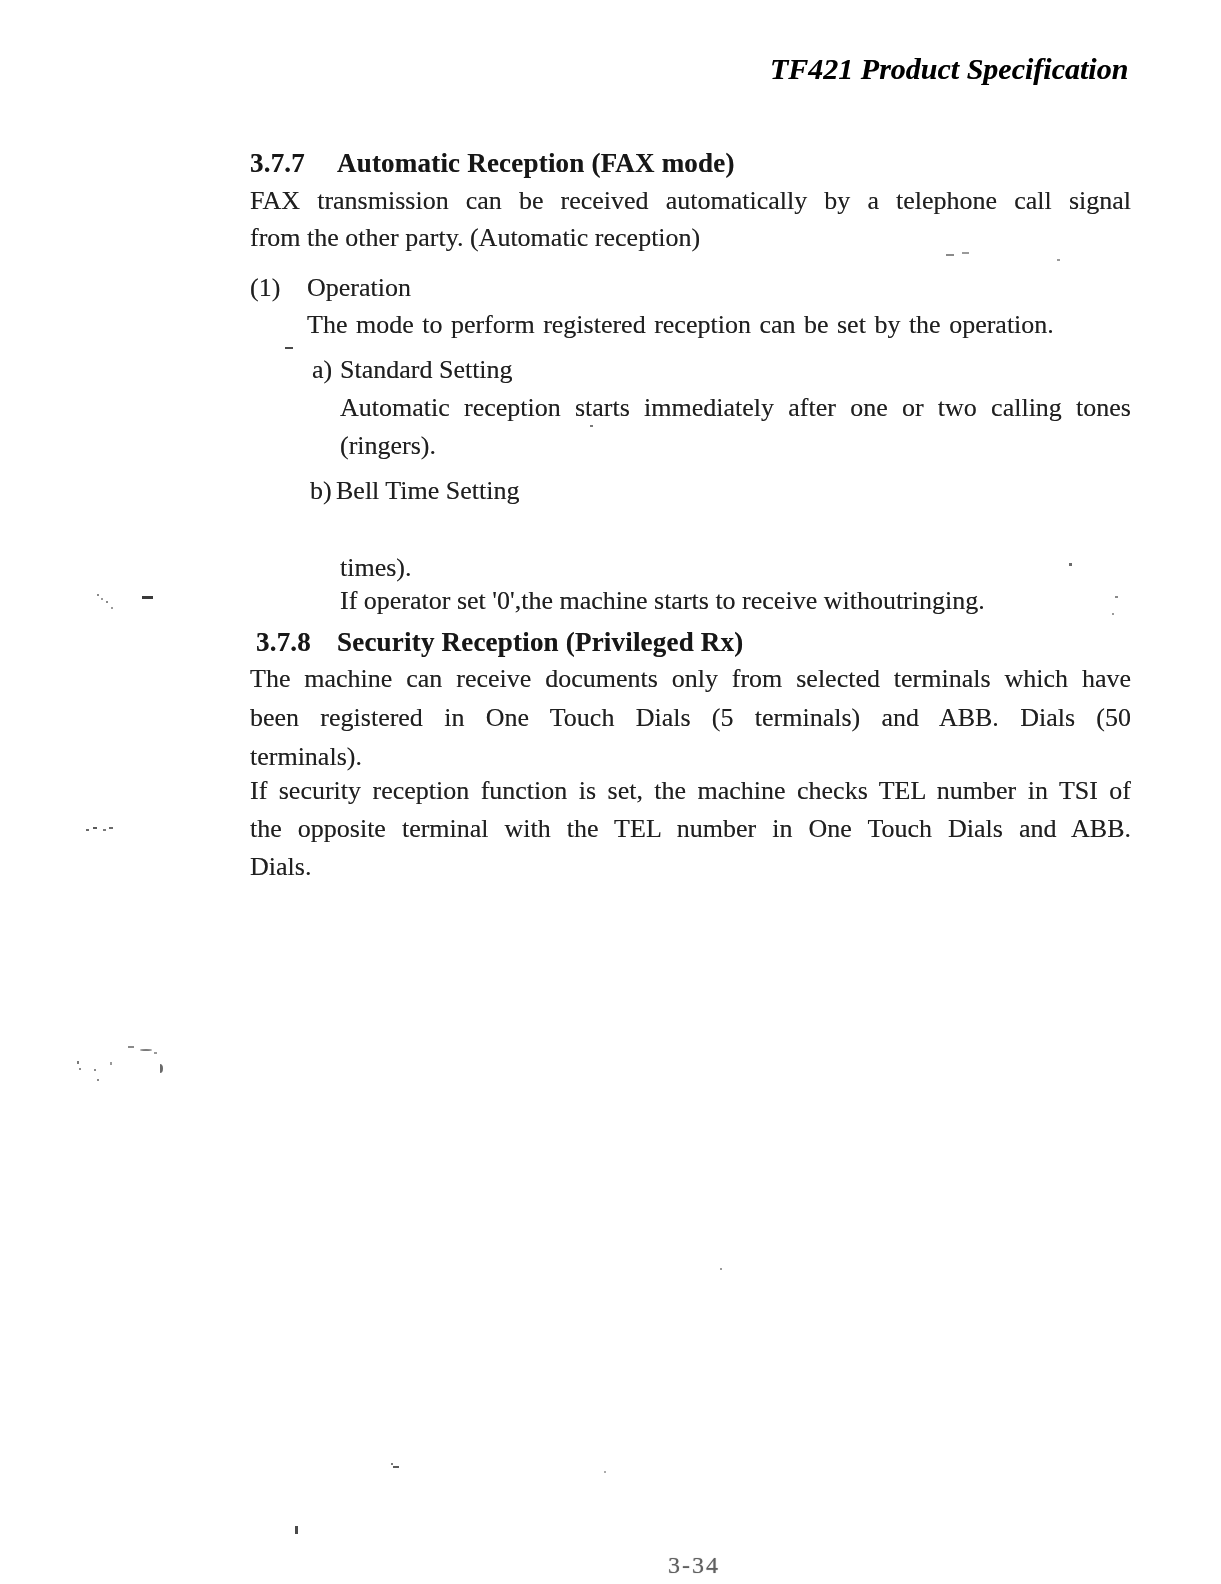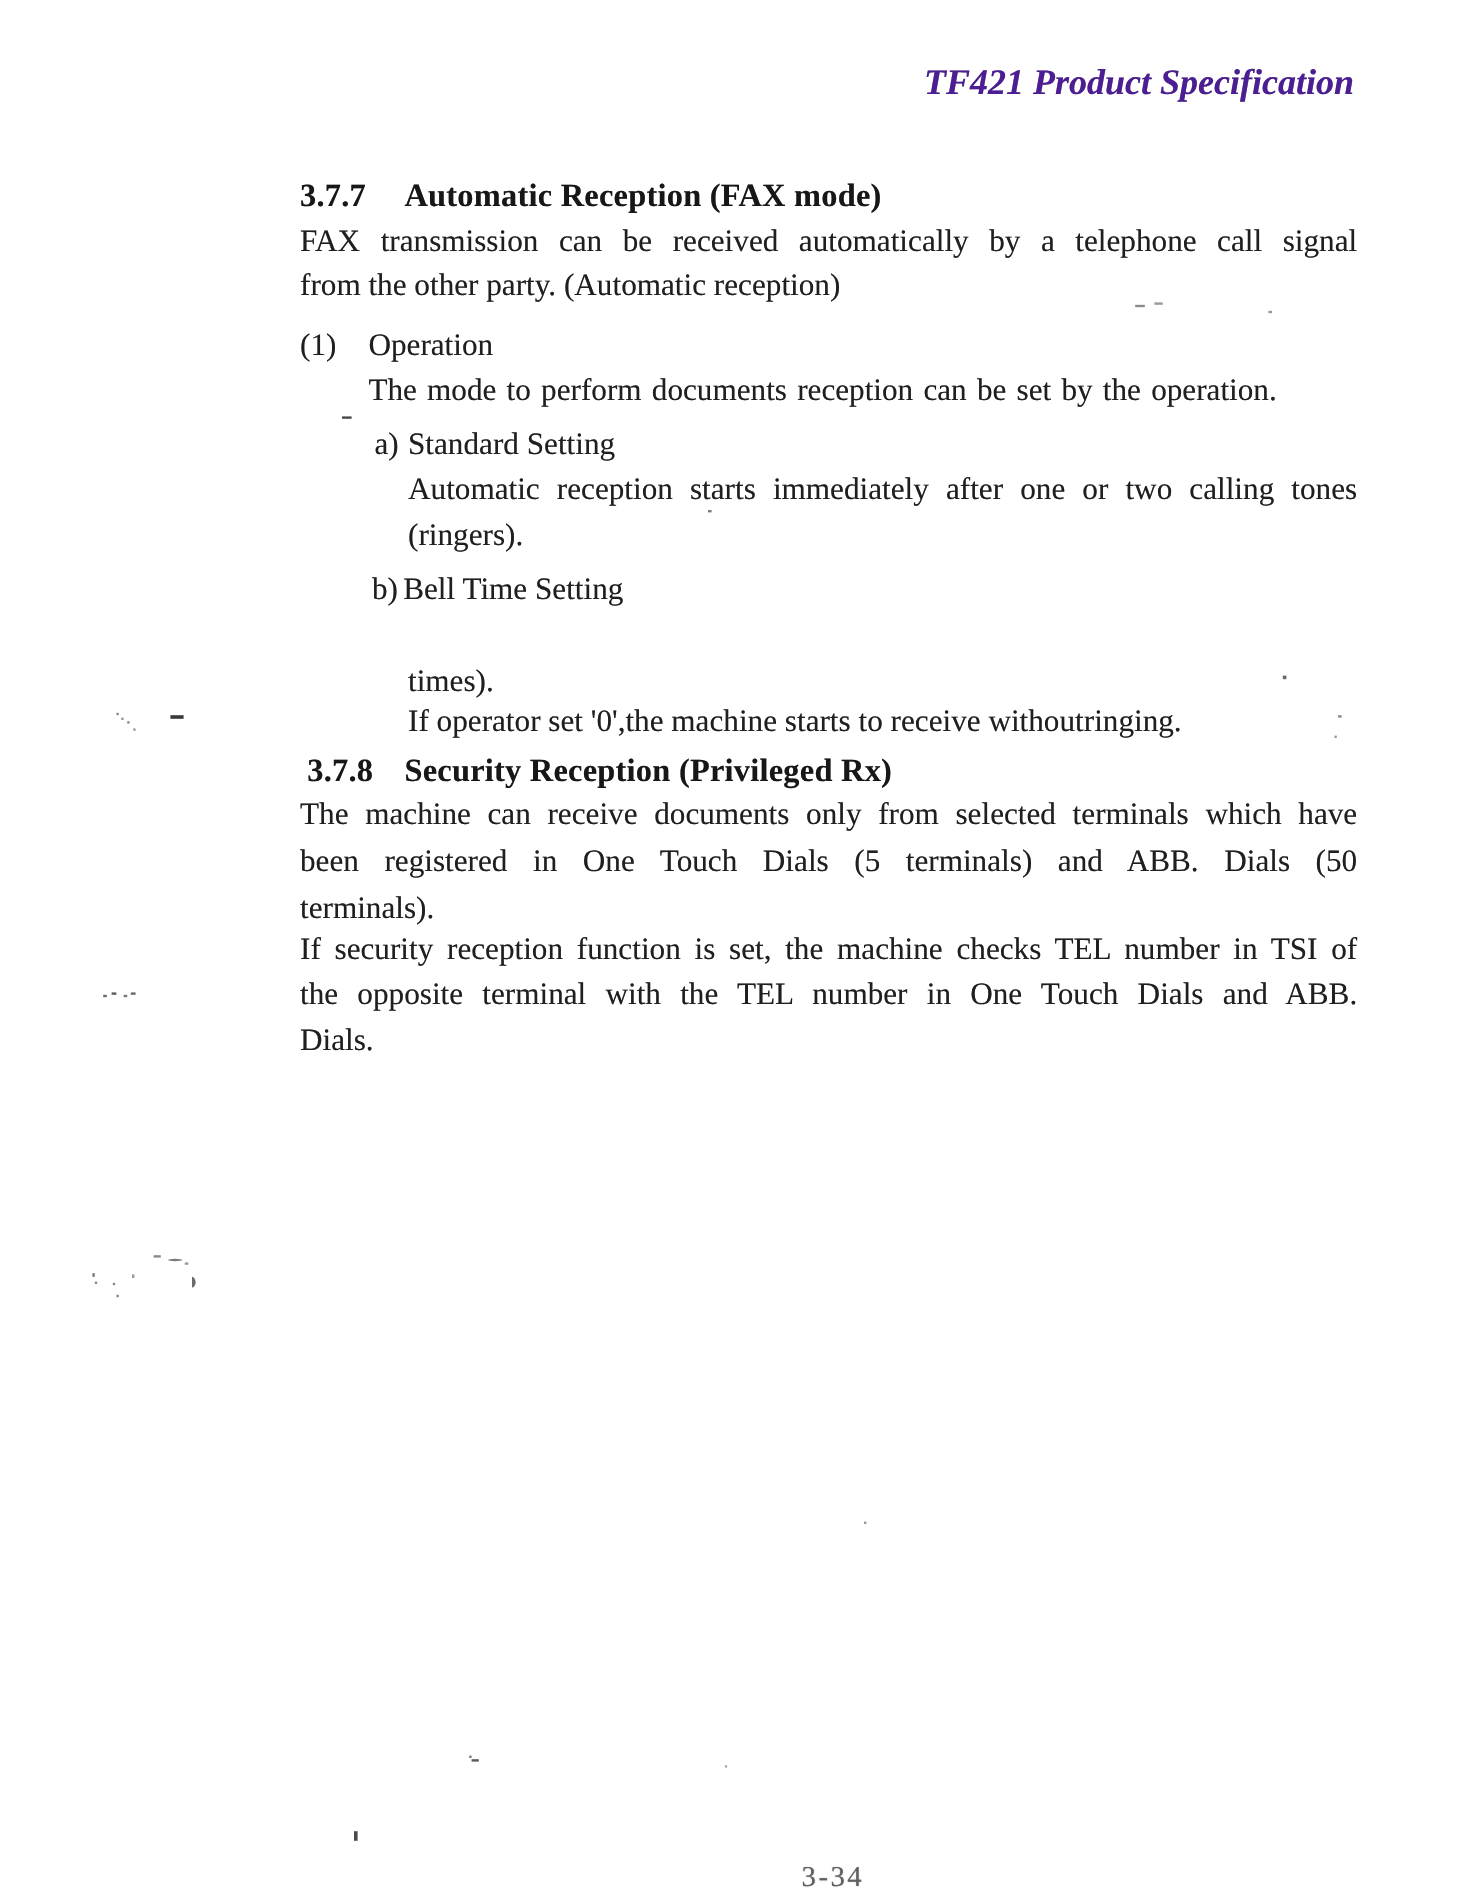--- a/index.html
+++ b/index.html
@@ -26,21 +26,21 @@
   .hd {
     font-size:27px;
     font-weight:600;
     color:#171717;
     letter-spacing:0.2px;
   }
   .header-title {
     font-style:italic;
     font-weight:600;
     font-size:30px;
-    color:#4c1d95;
+    color:#000000;
   }
   .pageno {
     font-size:24px;
     color:#606060;
     letter-spacing:2px;
     text-shadow:0 0 1px #9a9a9a;
   }
   .sp {
     position:absolute;
     display:block;
@@ -55,21 +55,21 @@
   <div class="t header-title" style="top:52px; left:770px;">TF421 Product Specification</div>
 
   <div class="t hd" style="top:146px; left:250px;">3.7.7</div>
   <div class="t hd" style="top:146px; left:337px;">Automatic Reception (FAX mode)</div>
 
   <div class="t" style="top:221px; left:250px;">from the other party. (Automatic reception)</div>
   <div class="t just" style="top:184px; left:250px; width:881px;">FAX transmission can be received automatically by a telephone call signal</div>
 
   <div class="t" style="top:271px; left:250px;">(1)</div>
   <div class="t" style="top:271px; left:307px;">Operation</div>
-  <div class="t" style="top:308px; left:307px; word-spacing:2px;">The mode to perform documents reception can be set by the operation.</div>
+  <div class="t" style="top:308px; left:307px; word-spacing:2px;">The mode to perform registered reception can be set by the operation.</div>
 
   <div class="t" style="top:353px; left:312px;">a)</div>
   <div class="t" style="top:353px; left:340px;">Standard Setting</div>
   <div class="t just" style="top:391px; left:340px; width:791px;">Automatic reception starts immediately after one or two calling tones</div>
   <div class="t" style="top:429px; left:340px;">(ringers).</div>
 
   <div class="t" style="top:474px; left:310px;">b)</div>
   <div class="t" style="top:474px; left:336px;">Bell Time Setting</div>
   <div class="t" style="top:551px; left:340px;">times).</div>
   <div class="t" style="top:584px; left:340px;">If operator set '0',the machine starts to receive withoutringing.</div>

